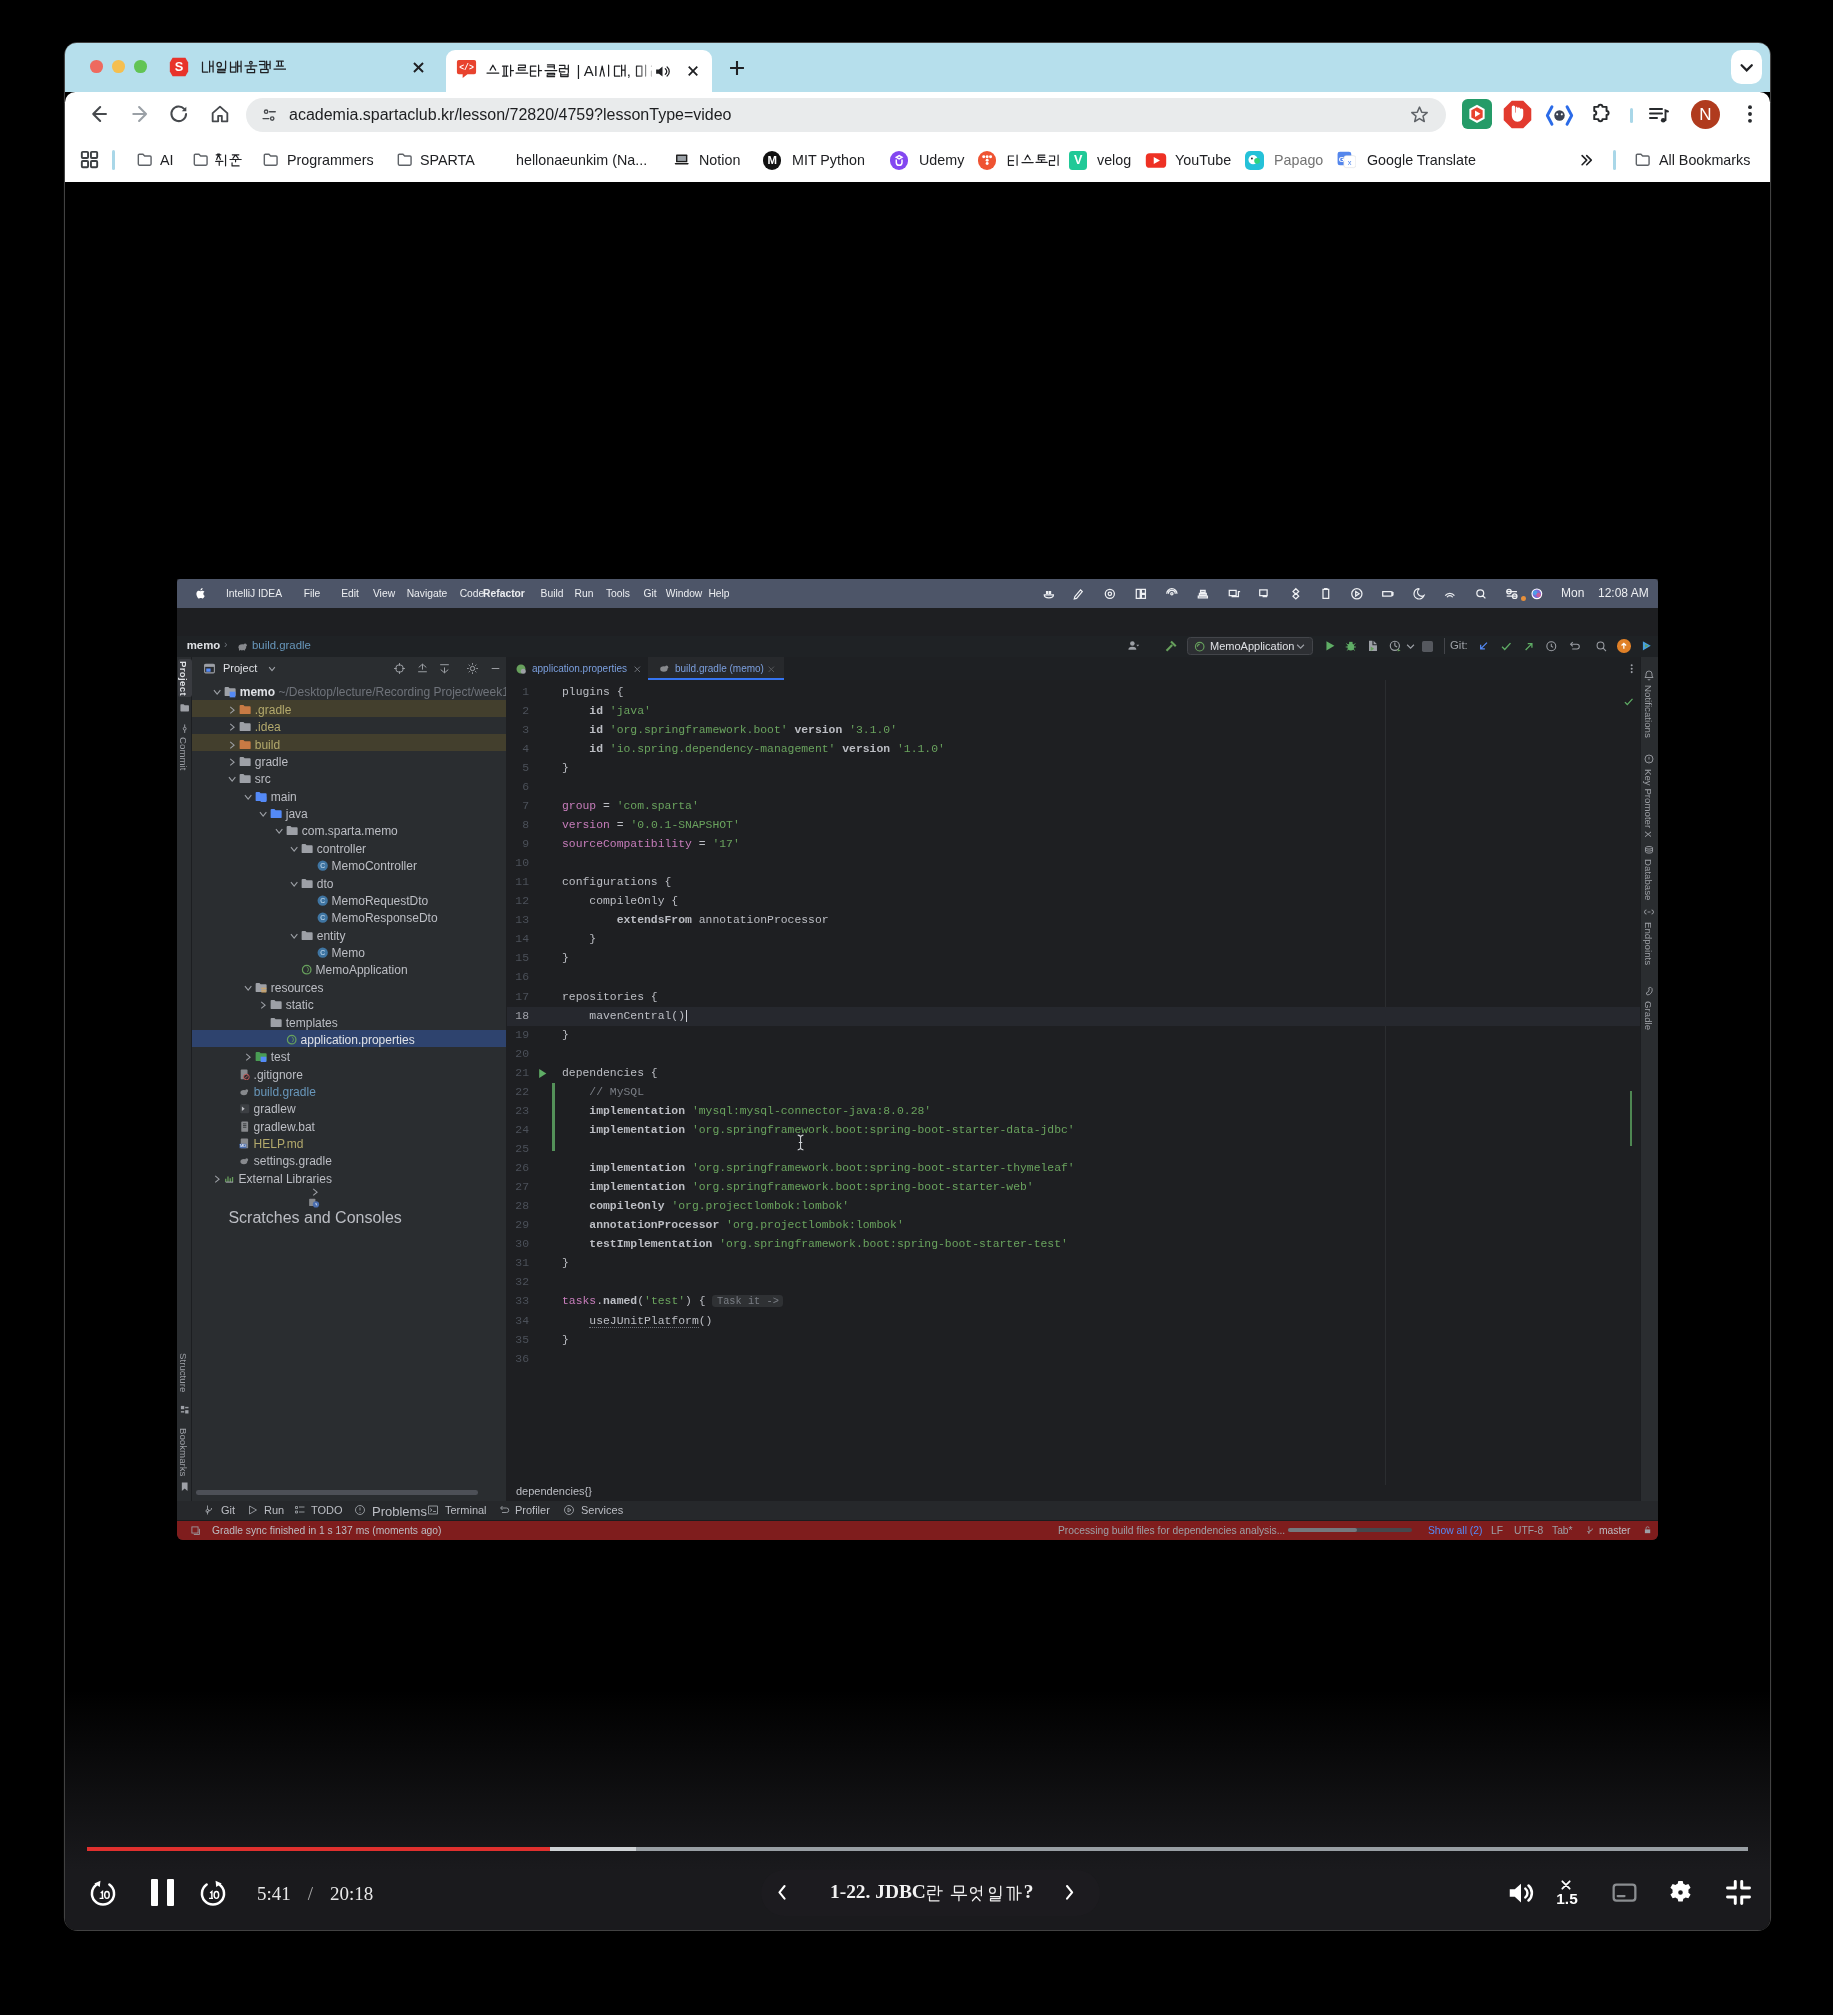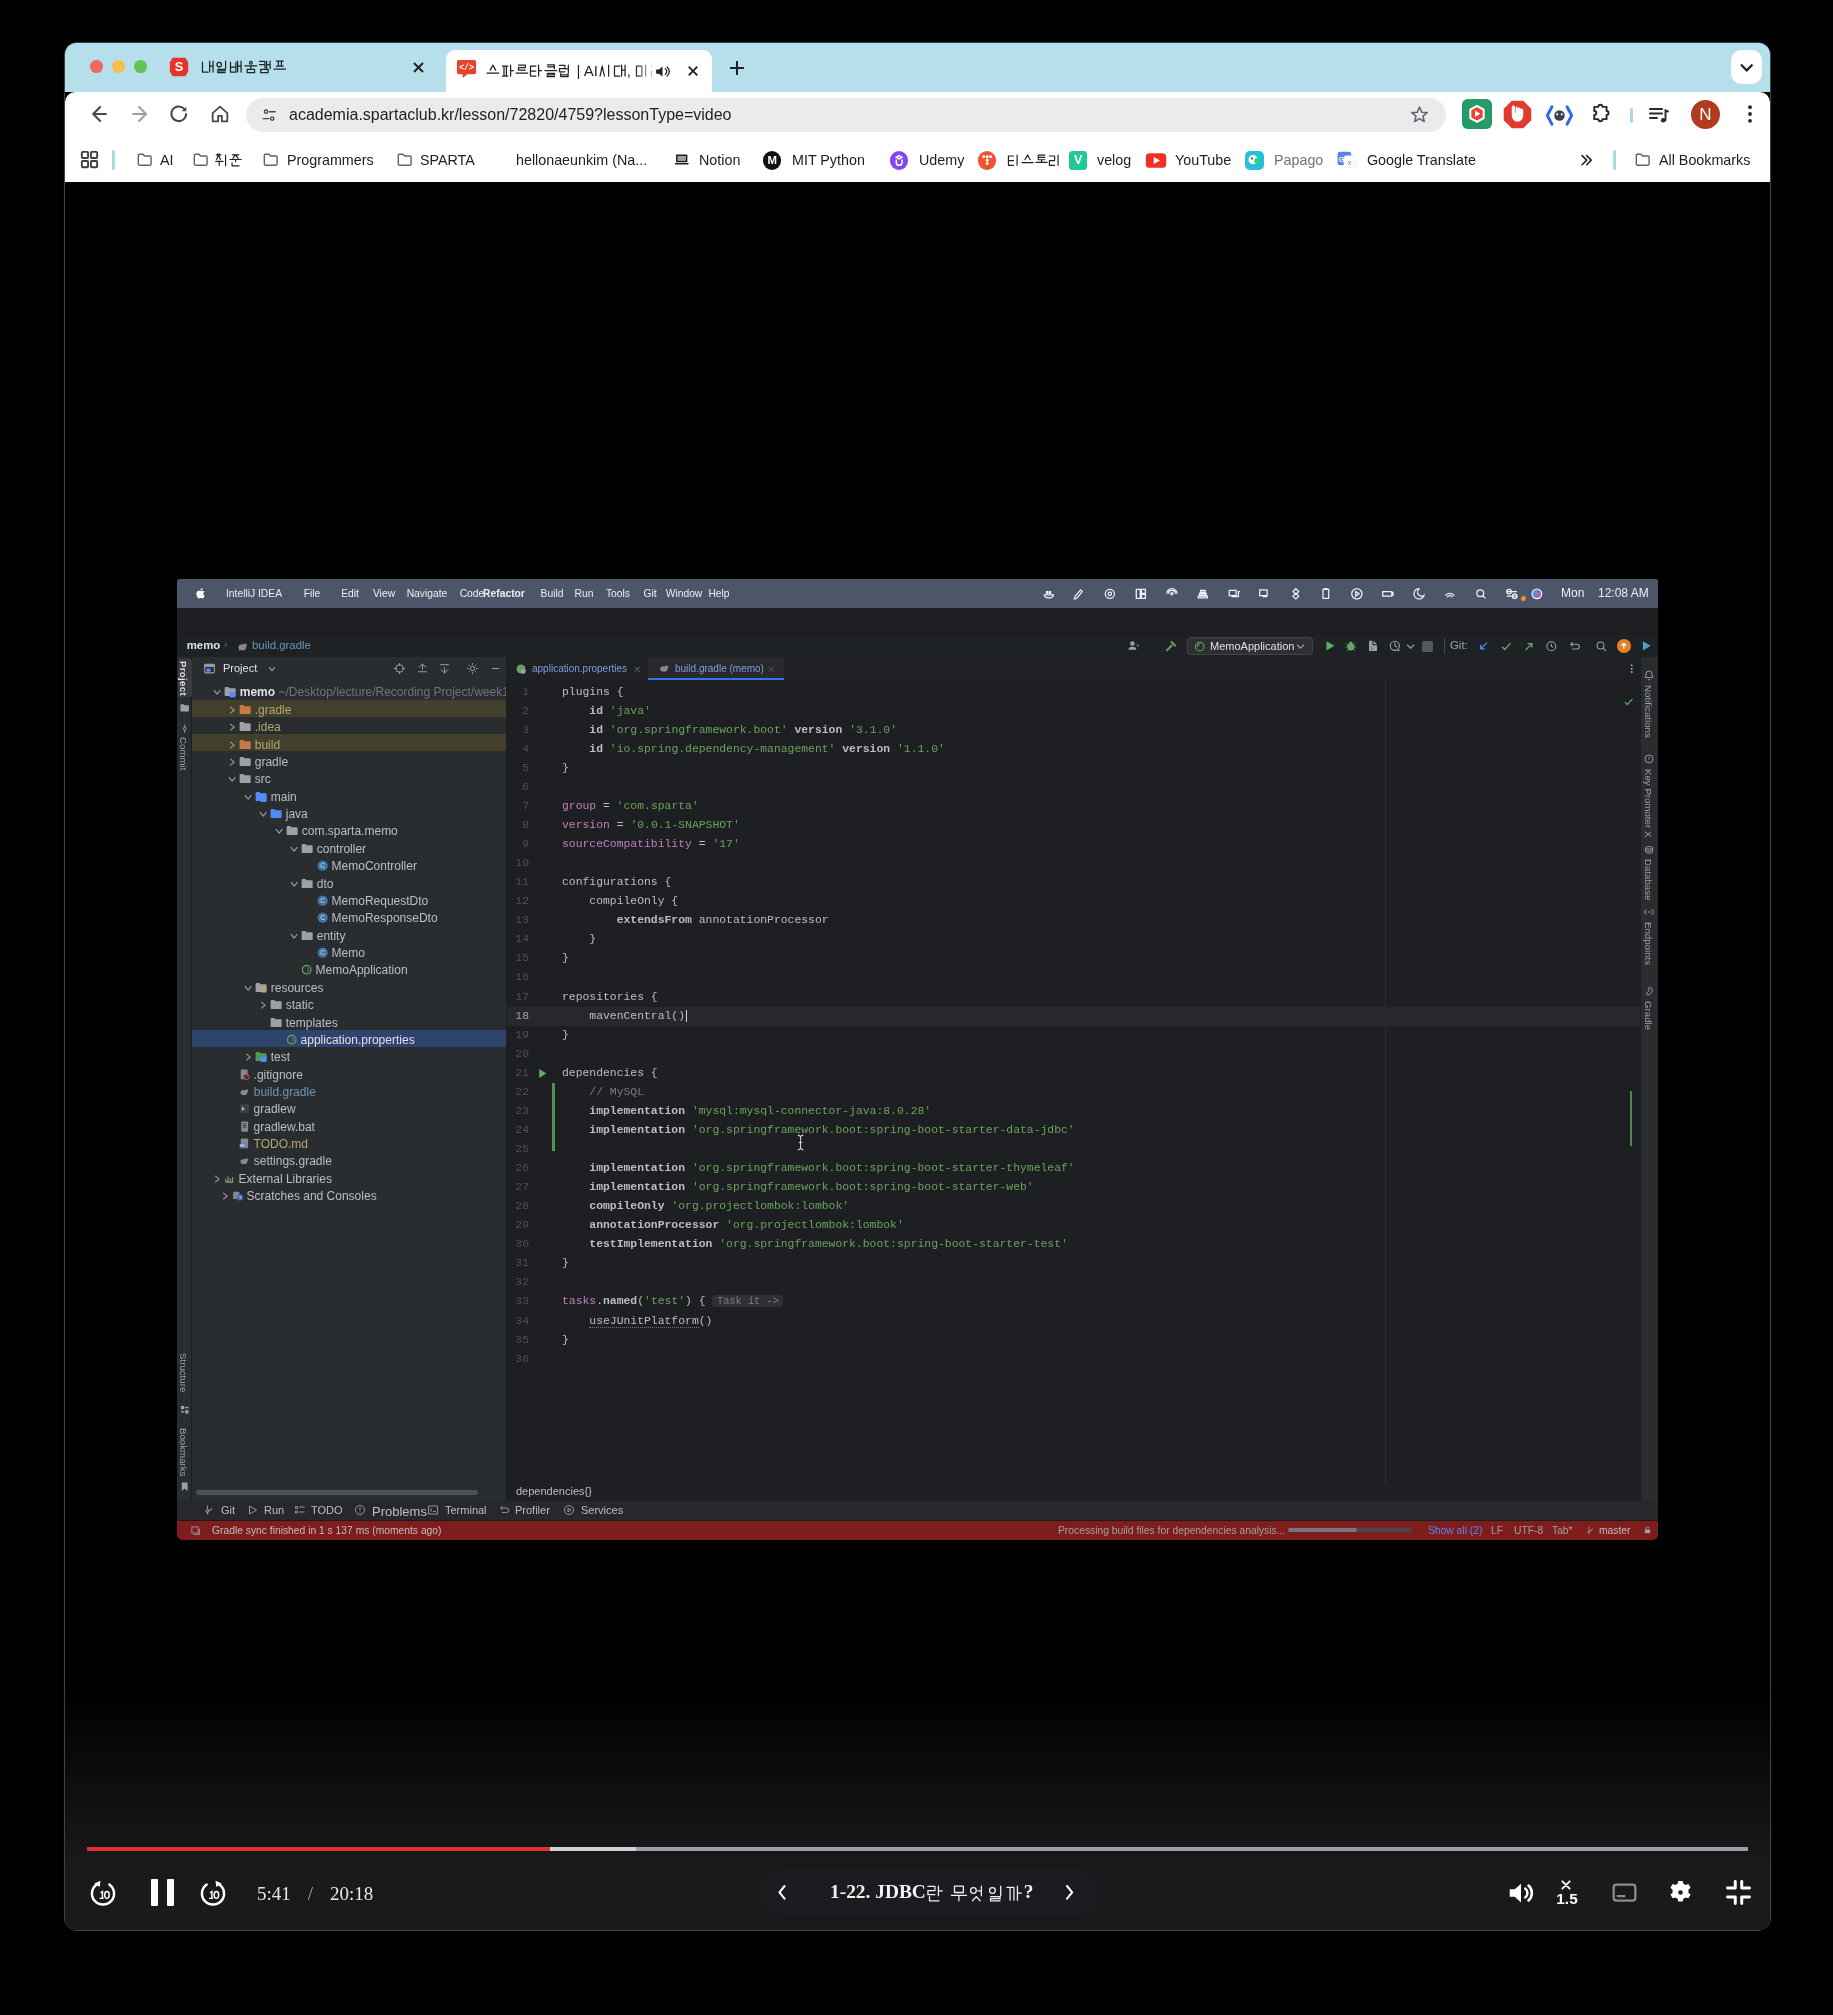--- a/index.html
+++ b/index.html
@@ -763,41 +763,41 @@
             </svg>
             <span>gradlew.bat</span>
           </div>
 <div class="abs" style="left:35px; top:455px; height:17.4px; display:flex; align-items:center; font-size:12px; color:#b3a96c; font-weight:normal; white-space:nowrap;">
             <span style="width:10.3px;flex:none;"></span>
             <svg style="width:11.4px;height:11.4px;flex:none;margin:0 3.4px 0 1.1px;font-size:21px" viewBox="0 0 20 20">
               <rect x="3" y="1" width="13" height="17" rx="1.5" fill="#87898d"></rect>
               <rect x="1" y="10" width="12" height="8" rx="1" fill="#4b6eaf"></rect>
               <text x="7" y="16.5" font-size="7" fill="#fff" text-anchor="middle" font-family="Liberation Sans">MD</text>
             </svg>
-            <span>TODO.md</span>
+            <span>HELP.md</span>
           </div>
 <div class="abs" style="left:35px; top:472px; height:17.4px; display:flex; align-items:center; font-size:12px; color:#bcbec4; font-weight:normal; white-space:nowrap;">
             <span style="width:10.3px;flex:none;"></span>
             <svg style="width:12.6px;height:10.3px;flex:none;margin:0 2.9px 0 0.6px;" viewBox="0 0 24 24" fill="#87898d">
               <ellipse cx="11" cy="13" rx="8" ry="6"></ellipse>
               <circle cx="17.5" cy="8.5" r="3.5"></circle>
             </svg>
             <span>settings.gradle</span>
           </div>
 <div class="abs" style="left:20px; top:490px; height:17.4px; display:flex; align-items:center; font-size:12px; color:#bcbec4; font-weight:normal; white-space:nowrap;">
             <svg style="width:10.3px;height:10.3px;flex:none;" viewBox="0 0 16 16">
               <path d="M5 3 L11 8 L5 13" stroke="#9da0a6" stroke-width="1.7" fill="none"></path>
             </svg>
             <svg style="width:11.4px;height:11.4px;flex:none;margin:0 3.4px 0 1.1px;" viewBox="0 0 20 20">
               <path d="M3 16 v-6 M7 16 v-10 M11 16 v-7 M15 16 v-9" stroke="#67a05c" stroke-width="2.2"></path>
               <path d="M3 16 h13" stroke="#9da0a6" stroke-width="2"></path>
             </svg>
             <span>External Libraries</span>
           </div>
-<div class="abs" style="left:28px; top:507px; height:17.4px; display:flex; align-items:center; font-size:12px; color:#bcbec4; font-weight:normal; white-space:nowrap;">
+<div class="abs" style="left:36px; top:507px; height:17.4px; display:flex; align-items:center; font-size:16px; color:#bcbec4; font-weight:normal; white-space:nowrap;flex-direction:column;">
             <svg style="width:10.3px;height:10.3px;flex:none;" viewBox="0 0 16 16">
               <path d="M5 3 L11 8 L5 13" stroke="#9da0a6" stroke-width="1.7" fill="none"></path>
             </svg>
             <svg style="width:11.4px;height:11.4px;flex:none;margin:0 3.4px 0 1.1px;" viewBox="0 0 20 20">
               <rect x="2" y="3" width="11" height="13" rx="1.5" fill="#87898d"></rect>
               <circle cx="14" cy="13" r="5.5" fill="#4b6eaf"></circle>
               <path d="M14 10.5 V13 l2 1.5" stroke="#fff" stroke-width="1.3" fill="none"></path>
             </svg>
             <span>Scratches and Consoles</span>
           </div>

